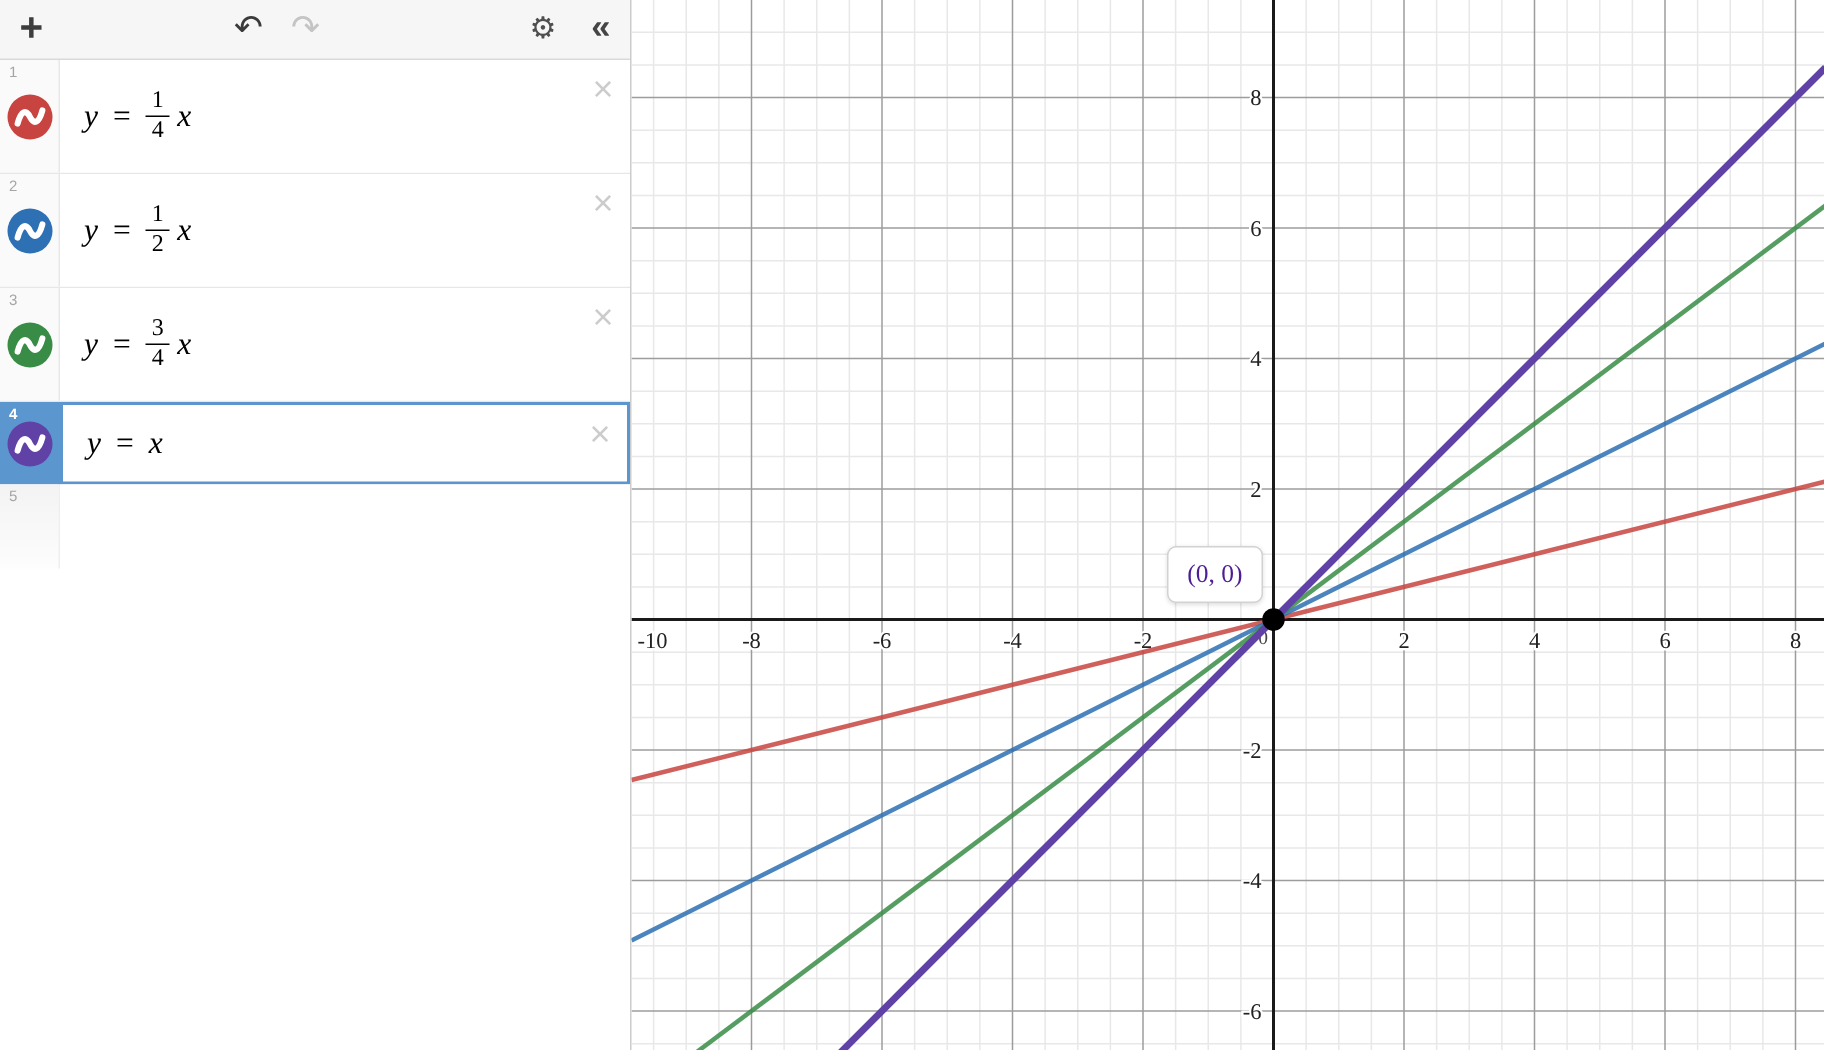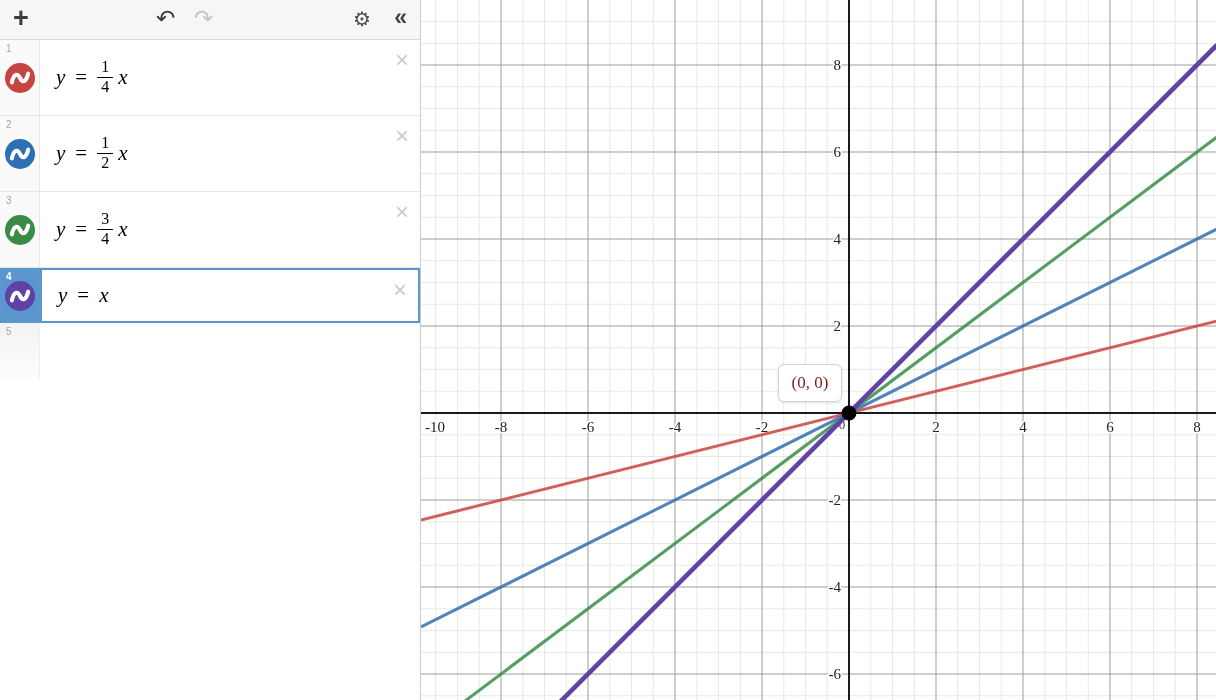--- a/index.html
+++ b/index.html
@@ -38,21 +38,21 @@
   .row-empty{height:56px;border-bottom:none;background:#fff;}
   .row-empty .gutter{background:linear-gradient(#f3f3f3,#fdfdfd);border-right:1px solid #eee;}
 
   
   .graph{position:absolute;left:420px;top:0;width:796px;height:700px;background:#fff;border-left:1px solid #ccc;}
   .graph svg{position:absolute;left:0;top:0;}
   .pt-label{position:absolute;left:357px;top:364px;width:64px;height:38px;
     background:#fff;border:1px solid #d2d2d2;border-radius:6px;
     box-shadow:0 1px 3px rgba(0,0,0,0.13);
     display:flex;align-items:center;justify-content:center;
-    font-family:"Liberation Serif",serif;font-size:17px;color:#7f1d1d;z-index:3;}
+    font-family:"Liberation Serif",serif;font-size:17px;color:#4c1d95;z-index:3;}
 </style>
 </head>
 <body>
 
 <div class="app">
 
   <div class="sidebar">
     <div class="toolbar">
       <span class="tb tb-plus">+</span>
       <span class="tb tb-undo">↶</span>

